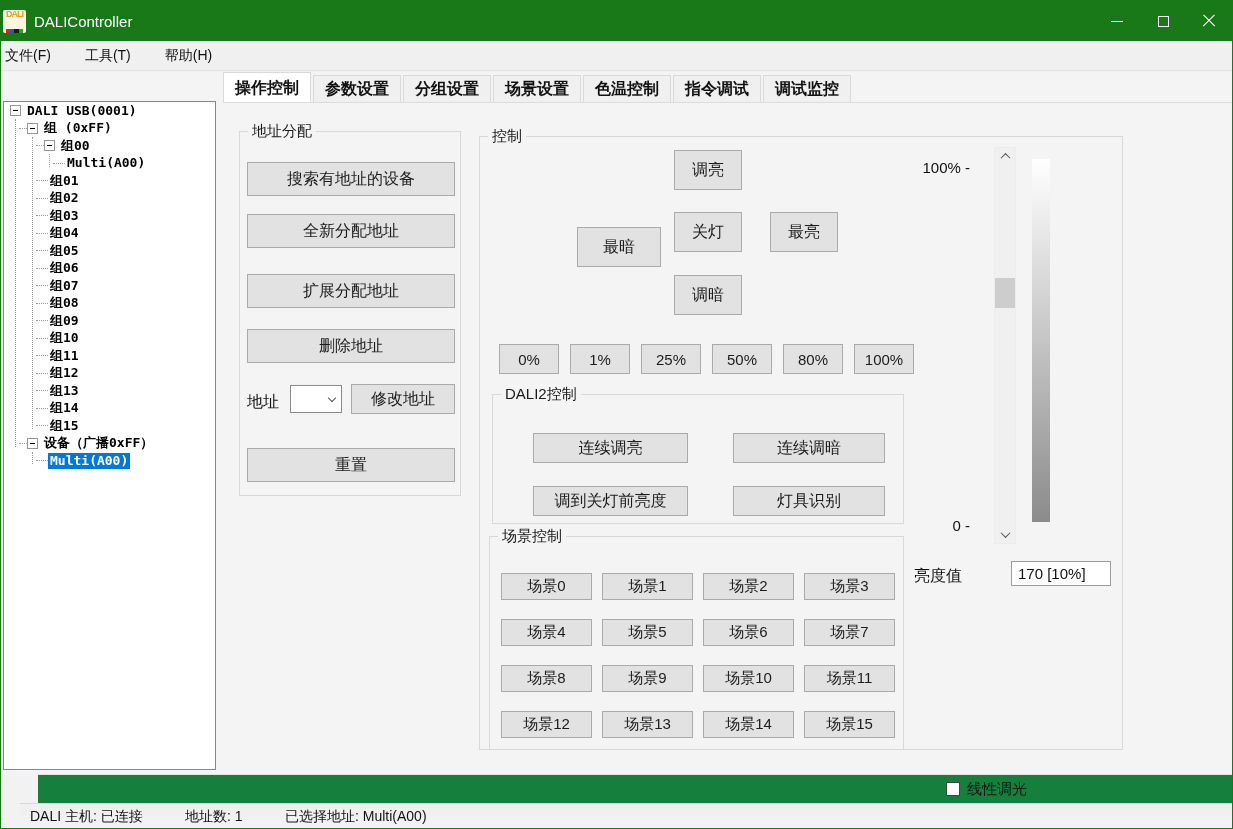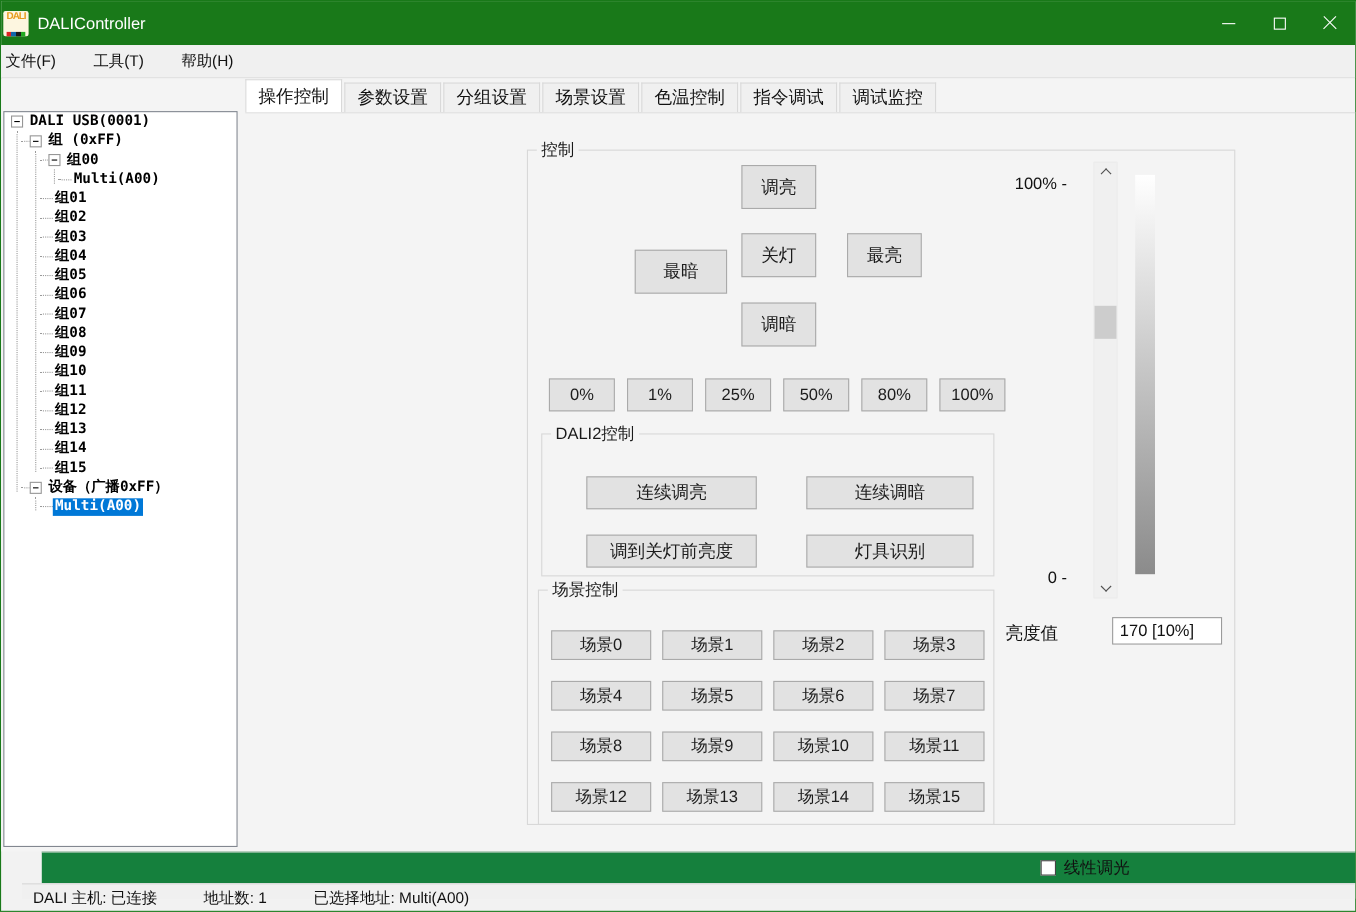--- a/index.html
+++ b/index.html
@@ -37,21 +37,21 @@
     font-family:"DejaVu Sans Mono","Liberation Mono",monospace; font-weight:700; font-size:13px; color:#000; white-space:pre; }
   .tree-stub { border-top:1px dotted #9a9a9a; height:0; }
   .expander { width:11px; height:11px; border:1px solid #969696; background:#fff; position:relative; flex:none; }
   .expander::after { content:""; position:absolute; left:2px; top:4px; width:5px; height:1px; background:#000; }
   .tree-label { padding:0 2px; line-height:16px; }
   .tree-label.selected { background:#0078d7; color:#ffffff; }
   .tree-vline { position:absolute; border-left:1px dotted #9a9a9a; width:0; }
   
   #tabstrip { position:absolute; left:222px; top:1px; height:29px; display:flex; align-items:flex-end; z-index:3; }
   .tab { font-size:16px; color:#111; background:#f0f0f0; border:1px solid #d9d9d9; border-bottom:none;
-    padding:3px 11px 4px 11px; margin-right:2px; height:27px; }
+    padding:3px 11px 4px 11px; margin-right:2px; height:27px;font-weight:bold; }
   .tab.active { background:#ffffff; height:30px; padding-top:5px; position:relative; z-index:4; }
   
   #tabpage { position:absolute; left:222px; top:30px; width:1010px; height:672px; background:#f4f4f4; border-top:1px solid #dcdcdc; }
   .groupbox { position:absolute; border:1px solid #d8d8d8; }
   .gb-legend { position:absolute; top:-10px; left:8px; background:#f4f4f4; padding:0 4px; font-size:15px; color:#1a1a1a; }
   .btn { position:absolute; background:#e2e2e2; border:1px solid #aaaaaa; color:#1c1c1c;
     display:flex; align-items:center; justify-content:center; font-size:16px; }
   
   #gb-address { left:16px; top:28px; width:222px; height:365px; }
   #btn-search  { left:7px; top:30px;  width:208px; height:34px; }
@@ -178,20 +178,34 @@
         <span class="tab">参数设置</span>
         <span class="tab">分组设置</span>
         <span class="tab">场景设置</span>
         <span class="tab">色温控制</span>
         <span class="tab">指令调试</span>
         <span class="tab">调试监控</span>
       </div>
 
     <div id="tabpage">
 
+      <div class="groupbox" id="gb-address">
+        <span class="gb-legend">地址分配</span>
+        <div class="btn" id="btn-search">搜索有地址的设备</div>
+        <div class="btn" id="btn-newaddr">全新分配地址</div>
+        <div class="btn" id="btn-extaddr">扩展分配地址</div>
+        <div class="btn" id="btn-deladdr">删除地址</div>
+        <span id="addr-row-label">地址</span>
+        <div id="addr-combo">
+          <span></span>
+          <span class="chev"></span>
+        </div>
+        <div class="btn" id="btn-modaddr">修改地址</div>
+        <div class="btn" id="btn-reset">重置</div>
+      </div>
 
       <div class="groupbox" id="gb-control">
         <span class="gb-legend">控制</span>
         <div class="btn" id="btn-dimup">调亮</div>
         <div class="btn" id="btn-min">最暗</div>
         <div class="btn" id="btn-off">关灯</div>
         <div class="btn" id="btn-max">最亮</div>
         <div class="btn" id="btn-dimdown">调暗</div>
         <div id="percent-row">
             <div class="pct-btn">0%</div>

